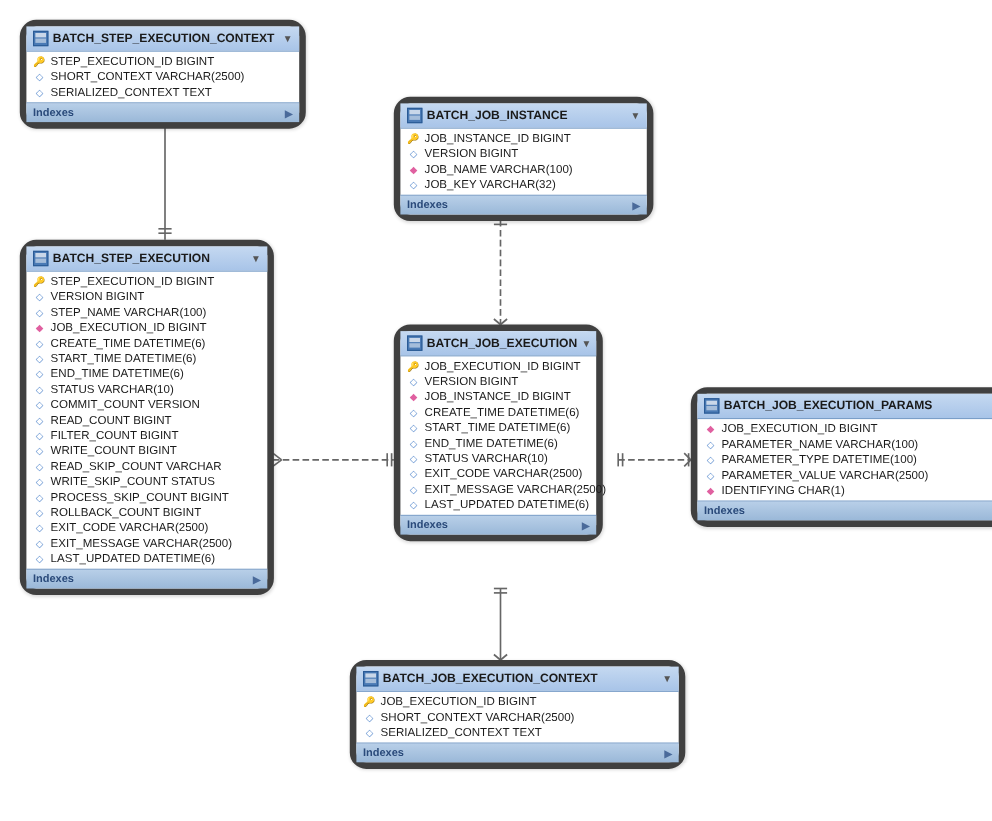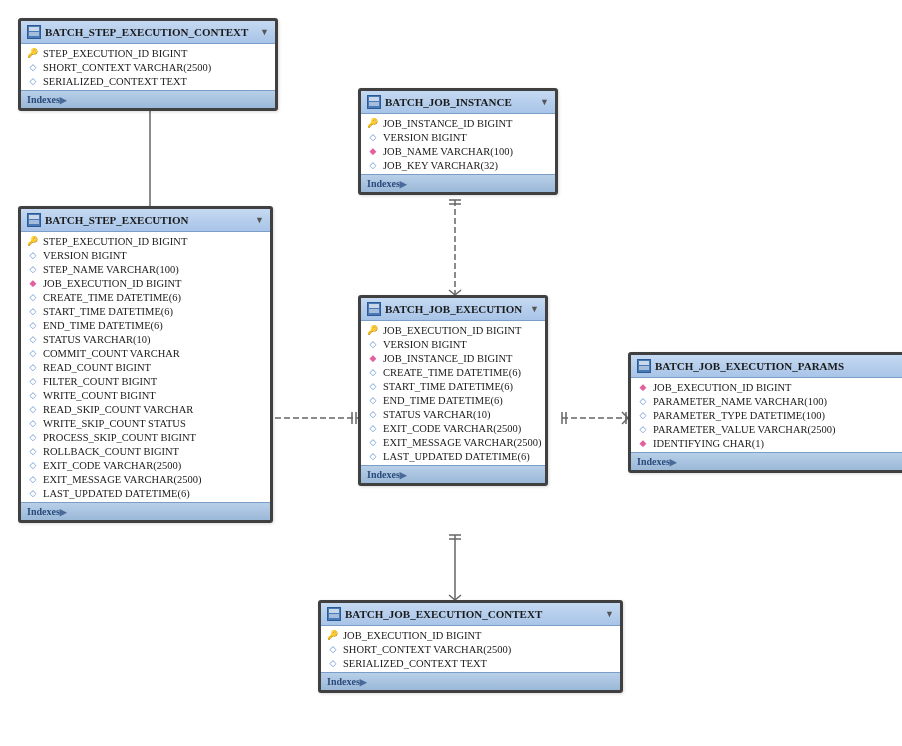--- a/index.html
+++ b/index.html
@@ -22,26 +22,25 @@
     svg.connectors {
       position: absolute;
       top: 0; left: 0;
       width: 902px;
       height: 746px;
       pointer-events: none;
     }
 
     .db-table {
       position: absolute;
-      border: 3px solid #404040;
-      border-radius: 3px;
+      border: 6px solid #404040;
+      border-radius: 15px;
       background: #ffffff;
       min-width: 160px;
       box-shadow: 1px 1px 3px rgba(0,0,0,0.15);
-      font-family: Liberation Serif, serif;
     }
 
     .db-table-header {
       background: linear-gradient(to bottom, #c5d9f1, #a8c4e8);
       border-bottom: 1px solid #7a9ec8;
       padding: 4px 6px;
       display: flex;
       align-items: center;
       gap: 4px;
       font-weight: bold;
@@ -93,21 +92,21 @@
     .icon-key { color: #e8a020; font-weight: bold; }
     .icon-diamond { color: #e060a0; }
     .icon-diamond-outline { color: #6090d0; }
 
     .db-table-footer {
       background: linear-gradient(to bottom, #b8cfe8, #9ab8d8);
       border-top: 1px solid #7a9ec8;
       padding: 3px 6px;
       display: flex;
       align-items: center;
-      justify-content: flex-start;
+      justify-content: space-between;
       font-size: 10px;
       font-weight: bold;
       color: #2a4a7a;
     }
 
     .footer-arrow {
       font-size: 9px;
       color: #4a6a9a;
     }
   </style>
@@ -185,21 +184,21 @@
         <span class="field-icon icon-diamond-outline">◇</span>
         <span>SERIALIZED_CONTEXT TEXT</span>
       </div>
     </div>
     <div class="db-table-footer">
       <span>Indexes</span>
       <span class="footer-arrow">▶</span>
     </div>
   </div>
 
-  <div class="db-table" style="left: 358px; top: 88px; width: 200px;">
+  <div class="db-table" style="left: 358px; top: 88px; width: 236px;">
     <div class="db-table-header">
       <span class="table-icon">
         <svg width="10" height="10" viewBox="0 0 10 10">
             <rect x="0" y="0" width="10" height="4" fill="#fff" opacity="0.7"></rect>
             <rect x="0" y="5" width="10" height="4" fill="#fff" opacity="0.5"></rect>
           </svg>
       </span>
       <span>BATCH_JOB_INSTANCE</span>
       <span class="dropdown-arrow">▼</span>
     </div>
@@ -220,21 +219,21 @@
         <span class="field-icon icon-diamond-outline">◇</span>
         <span>JOB_KEY VARCHAR(32)</span>
       </div>
     </div>
     <div class="db-table-footer">
       <span>Indexes</span>
       <span class="footer-arrow">▶</span>
     </div>
   </div>
 
-  <div class="db-table" style="left: 18px; top: 206px; width: 255px;">
+  <div class="db-table" style="left: 18px; top: 218px; width: 231px;">
     <div class="db-table-header">
       <span class="table-icon">
         <svg width="10" height="10" viewBox="0 0 10 10">
             <rect x="0" y="0" width="10" height="4" fill="#fff" opacity="0.7"></rect>
             <rect x="0" y="5" width="10" height="4" fill="#fff" opacity="0.5"></rect>
           </svg>
       </span>
       <span>BATCH_STEP_EXECUTION</span>
       <span class="dropdown-arrow">▼</span>
     </div>
@@ -266,21 +265,21 @@
       <div class="db-table-row">
         <span class="field-icon icon-diamond-outline">◇</span>
         <span>END_TIME DATETIME(6)</span>
       </div>
       <div class="db-table-row">
         <span class="field-icon icon-diamond-outline">◇</span>
         <span>STATUS VARCHAR(10)</span>
       </div>
       <div class="db-table-row">
         <span class="field-icon icon-diamond-outline">◇</span>
-        <span>COMMIT_COUNT VARCHAR</span>
+        <span>COMMIT_COUNT VERSION</span>
       </div>
       <div class="db-table-row">
         <span class="field-icon icon-diamond-outline">◇</span>
         <span>READ_COUNT BIGINT</span>
       </div>
       <div class="db-table-row">
         <span class="field-icon icon-diamond-outline">◇</span>
         <span>FILTER_COUNT BIGINT</span>
       </div>
       <div class="db-table-row">

